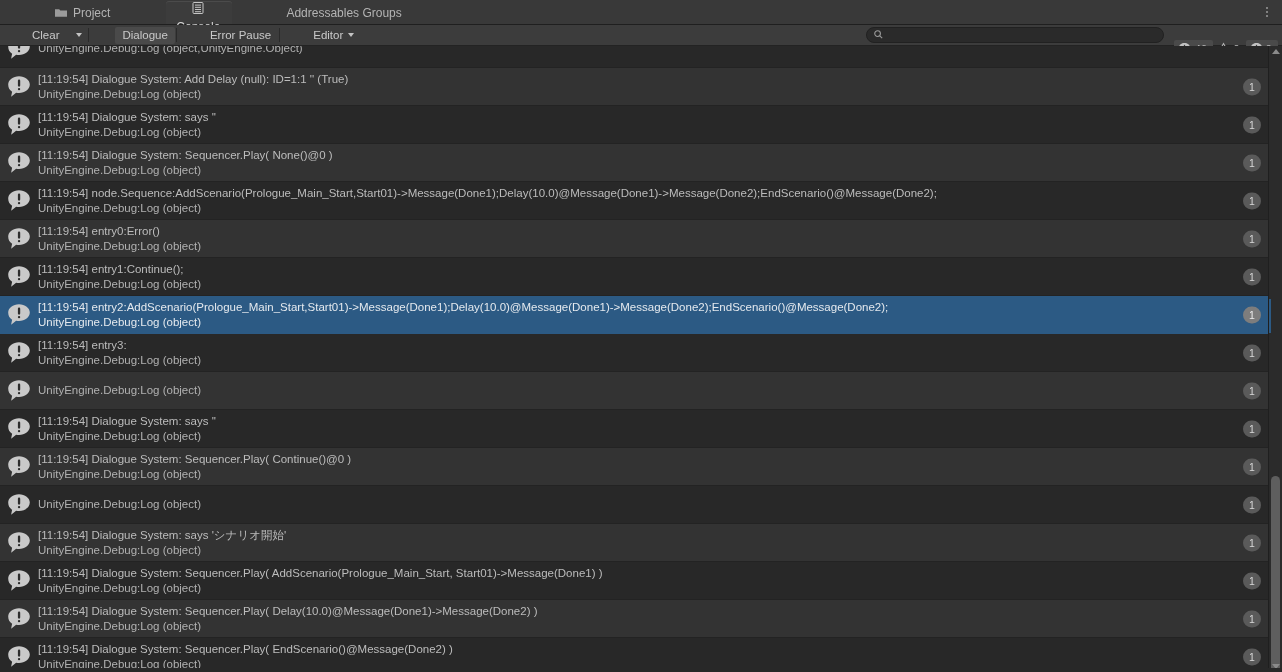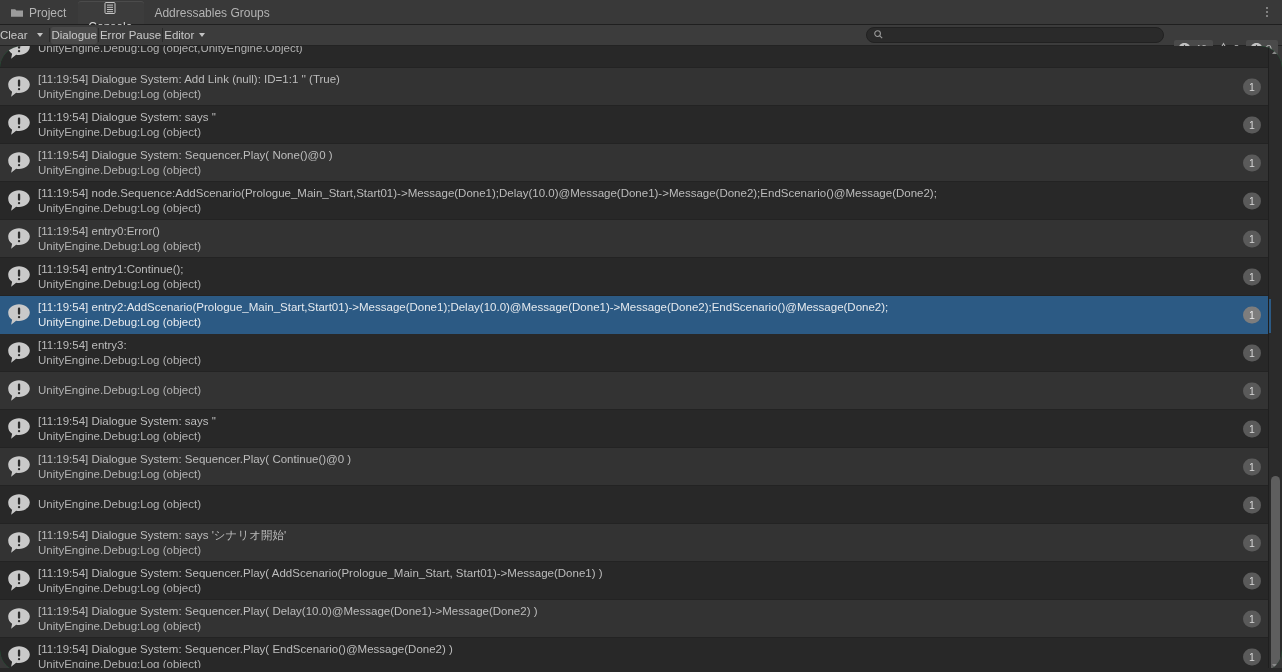--- a/index.html
+++ b/index.html
@@ -40,20 +40,21 @@
     align-items: center;
     gap: 5px;
     padding: 0 12px 0 10px;
     font-size: 12px;
     color: #b4b4b4;
     cursor: default;
     white-space: nowrap;
     border-top-left-radius: 3px;
     border-top-right-radius: 3px;
     position: relative;
+    margin-left: 44px;
   }
   .tab.active {
     background: #3c3c3c;
     color: #d6d6d6;
     box-shadow: inset 0 1px 0 #4b4b4b;
     flex-direction: column;
   }
   .tab.inactive {
     background: transparent;
   }
@@ -89,26 +90,27 @@
     border-bottom: 1px solid #232323;
     position: relative;
     padding-left: 0px;
   }
   .tb-btn {
     height: 17px;
     display: inline-flex;
     align-items: center;
     font-size: 11.5px;
     color: #c9c9c9;
-    padding: 0 0;
+    padding: 0 7px;
     background: #3c3c3c;
     border: none;
     cursor: default;
     white-space: nowrap;
     user-select: none;
+    margin-left: 25px;
   }
   .tb-btn.sunken {
     background: #4a4a4a;
     border-radius: 2px;
   }
   .tb-sep {
     width: 1px;
     height: 14px;
     background: #2a2a2a;
     margin: 0 1px;
@@ -173,21 +175,20 @@
     cursor: default;
   }
   .counter.on { background: #4a4a4a; border-radius: 2px; }
 
   
   .list-area {
     position: relative;
     flex: 1 1 auto;
     background: #15803d;
     overflow: hidden;
-    border-radius: 22px;
   }
   .rows {
     position: absolute;
     left: 0;
     top: -16px;           
     right: 13px;
     bottom: 0;
   }
   .row {
     position: relative;
@@ -434,21 +435,21 @@
             <div class="line2">UnityEngine.Debug:Log (object,UnityEngine.Object)</div>
           </div>
         </div>
         <div class="row odd">
           <span class="row-icon"><svg viewBox="0 0 26 26" width="26" height="26">
               <path d="M13 2.2c6.0 0 10.8 3.6 10.8 8.4 0 4.8-4.8 8.4-10.8 8.4-1.0 0-2.0-.1-2.9-.3l-5.0 4.0 1.0-4.9C3.5 16.2 2.2 13.6 2.2 10.6 2.2 5.8 7.0 2.2 13 2.2z" fill="#c9c9c9"></path>
               <rect x="11.9" y="5.6" width="2.3" height="7.1" rx="1.1" fill="#2c2c2c"></rect>
               <rect x="11.9" y="14.0" width="2.3" height="2.3" rx="1.1" fill="#2c2c2c"></rect>
             </svg></span>
           <div class="row-text">
-            <div class="line1">[11:19:54] Dialogue System: Add Link (null): ID=1:1 '' (True)</div>
+            <div class="line1">[11:19:54] Dialogue System: Add Delay (null): ID=1:1 '' (True)</div>
             <div class="line2">UnityEngine.Debug:Log (object)</div>
           </div>
           <div class="badge">1</div>
         </div>
         <div class="row even">
           <span class="row-icon"><svg viewBox="0 0 26 26" width="26" height="26">
               <path d="M13 2.2c6.0 0 10.8 3.6 10.8 8.4 0 4.8-4.8 8.4-10.8 8.4-1.0 0-2.0-.1-2.9-.3l-5.0 4.0 1.0-4.9C3.5 16.2 2.2 13.6 2.2 10.6 2.2 5.8 7.0 2.2 13 2.2z" fill="#c9c9c9"></path>
               <rect x="11.9" y="5.6" width="2.3" height="7.1" rx="1.1" fill="#2c2c2c"></rect>
               <rect x="11.9" y="14.0" width="2.3" height="2.3" rx="1.1" fill="#2c2c2c"></rect>
             </svg></span>

